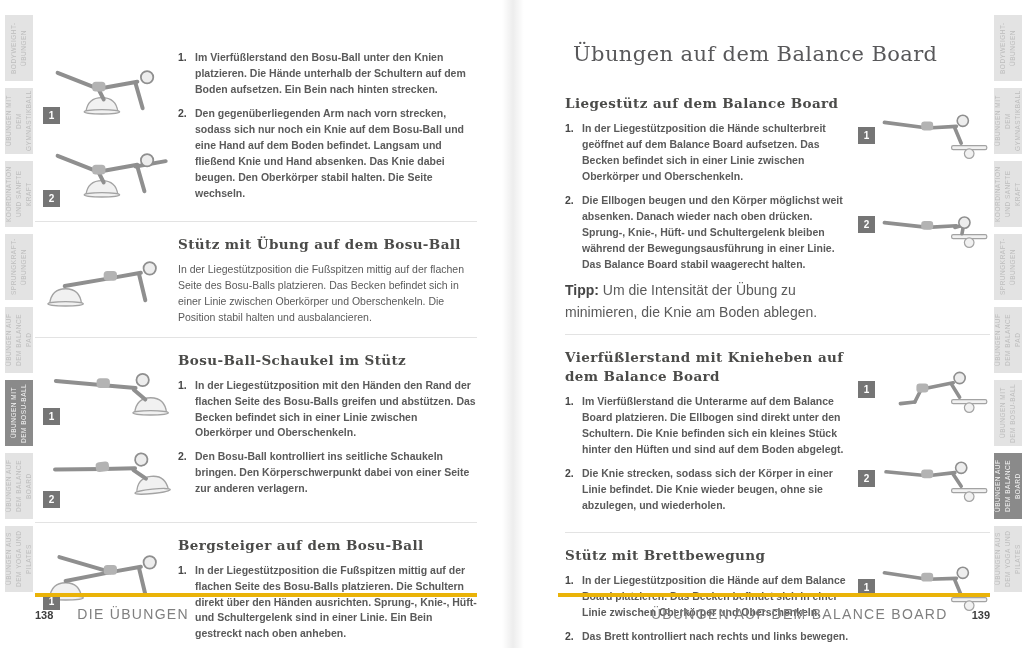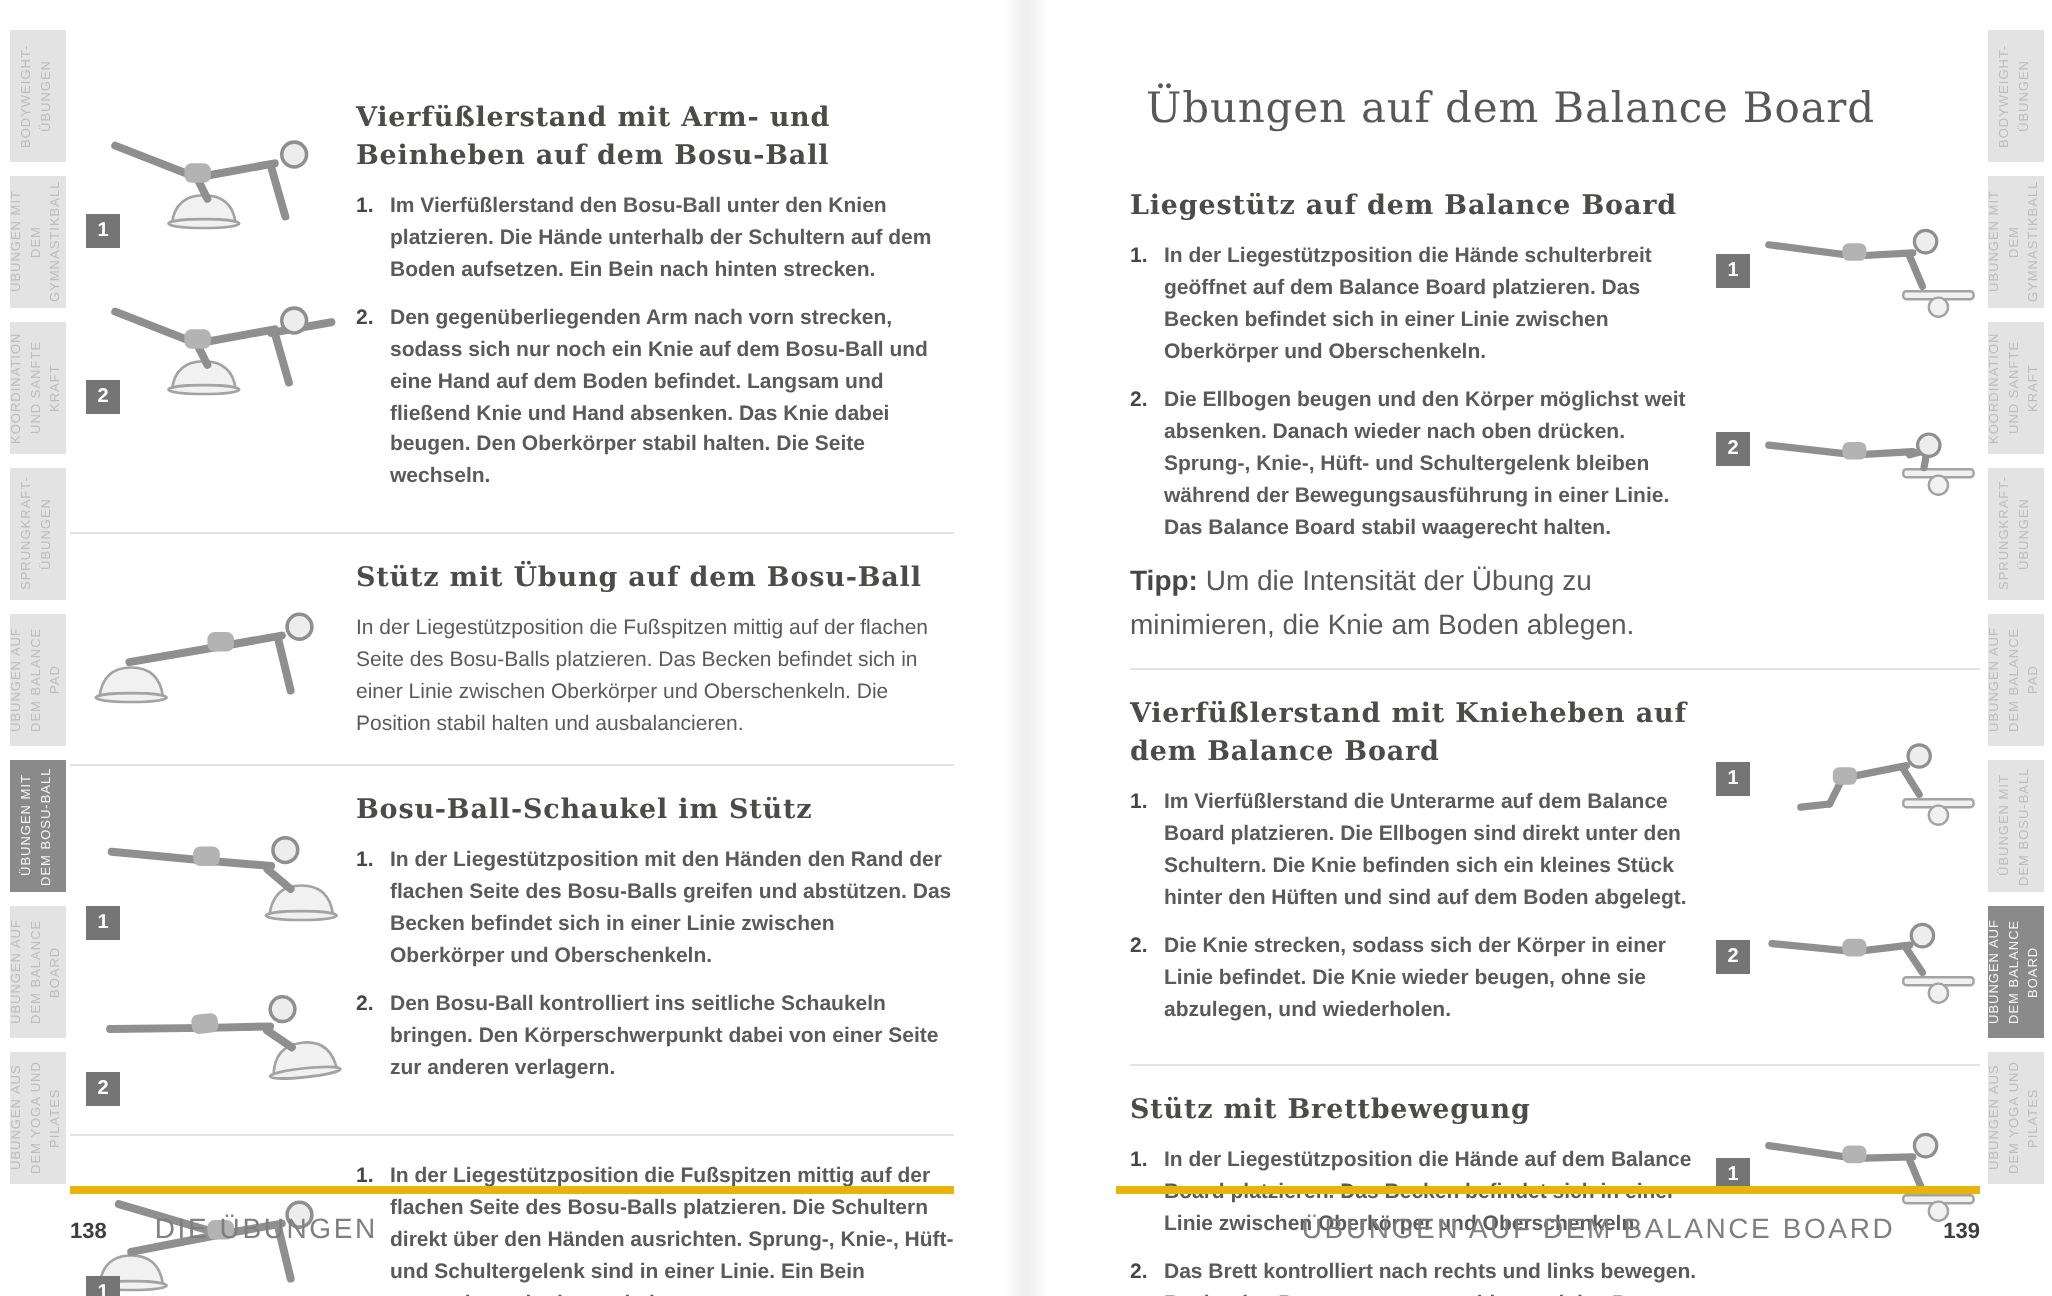--- a/index.html
+++ b/index.html
@@ -160,21 +160,20 @@
               <path d="M100 32 L134 26"></path>
               <path d="M102 32 L110 60"></path>
             </g>
           <rect class="shorts" x="51" y="30" width="15" height="11" rx="4"></rect>
             <circle class="head" cx="113" cy="25" r="7"></circle>
         </svg>
         <div class="badge">2</div>
       </div>
     </div>
     <div>
-      <h3 class="ex-title">Vierfüßlerstand mit Arm- und Beinheben auf dem Bosu-Ball</h3>
       <ol class="steps">
         <li>Im Vierfüßlerstand den Bosu-Ball unter den Knien platzieren. Die Hände unterhalb der Schultern auf dem Boden aufsetzen. Ein Bein nach hinten strecken.</li>
         <li>Den gegenüberliegenden Arm nach vorn strecken, sodass sich nur noch ein Knie auf dem Bosu-Ball und eine Hand auf dem Boden befindet. Langsam und fließend Knie und Hand absenken. Das Knie dabei beugen. Den Oberkörper stabil halten. Die Seite wechseln.</li>
       </ol>
     </div>
   </section>
 
   <hr class="divider">
 
   <section class="ex">
@@ -255,36 +254,37 @@
               <path d="M104 31 L111 60"></path>
             </g>
           <rect class="shorts" x="64" y="27" width="15" height="11" rx="4"></rect>
             <circle class="head" cx="116" cy="24" r="7"></circle>
         </svg>
         <div class="badge">1</div>
       </div>
 
     </div>
     <div>
+      <h3 class="ex-title">Bergsteiger auf dem Bosu-Ball</h3>
       <ol class="steps">
         <li>In der Liegestützposition die Fußspitzen mittig auf der flachen Seite des Bosu-Balls platzieren. Die Schultern direkt über den Händen ausrichten. Sprung-, Knie-, Hüft- und Schultergelenk sind in einer Linie. Ein Bein gestreckt nach oben anheben.</li>
 
       </ol>
     </div>
   </section>
 </main>
 
 <main class="page-right">
   <h2 class="chapter">Übungen auf dem Balance Board</h2>
 
   <section class="exR">
     <div>
       <h3 class="ex-title">Liegestütz auf dem Balance Board</h3>
       <ol class="steps">
-        <li>In der Liegestützposition die Hände schulterbreit geöffnet auf dem Balance Board platzieren. Das Becken befindet sich in einer Linie zwischen Oberkörper und Oberschenkeln.</li>
+        <li>In der Liegestützposition die Hände schulterbreit geöffnet auf dem Balance Board aufsetzen. Das Becken befindet sich in einer Linie zwischen Oberkörper und Oberschenkeln.</li>
         <li>Die Ellbogen beugen und den Körper möglichst weit absenken. Danach wieder nach oben drücken. Sprung-, Knie-, Hüft- und Schultergelenk bleiben während der Bewegungsausführung in einer Linie. Das Balance Board stabil waagerecht halten.</li>
       </ol>
       <p class="tip"><b>Tipp:</b><span> Um die Intensität der Übung zu minimieren, die Knie am Boden ablegen.</span></p>
     </div>
     <div class="figs">
       <div class="figR">
         <svg width="112" height="66" viewBox="0 0 140 72">
           <rect class="eq" x="92" y="53" width="44" height="5" rx="2"></rect>
             <circle class="eq" cx="114" cy="63" r="6"></circle>
           <g class="body-ln">

